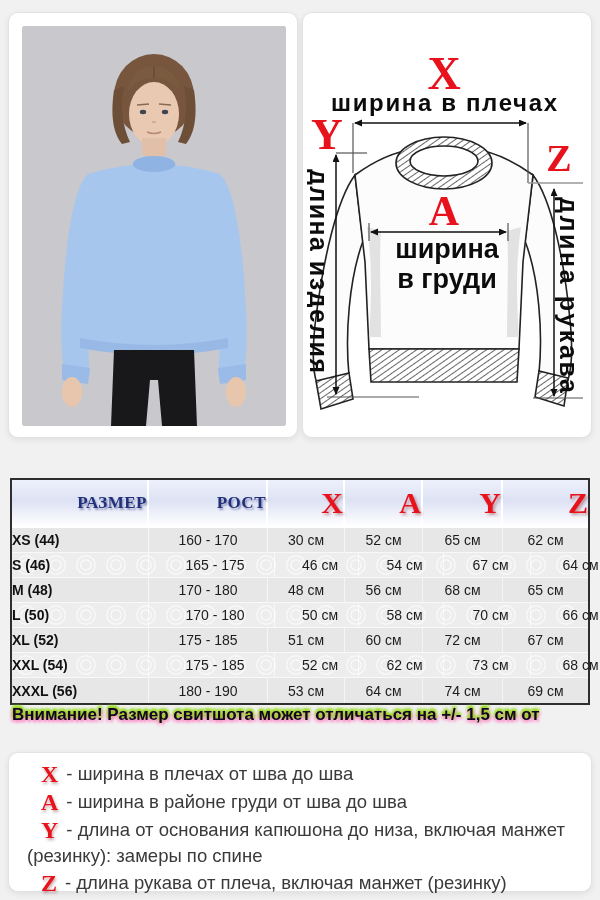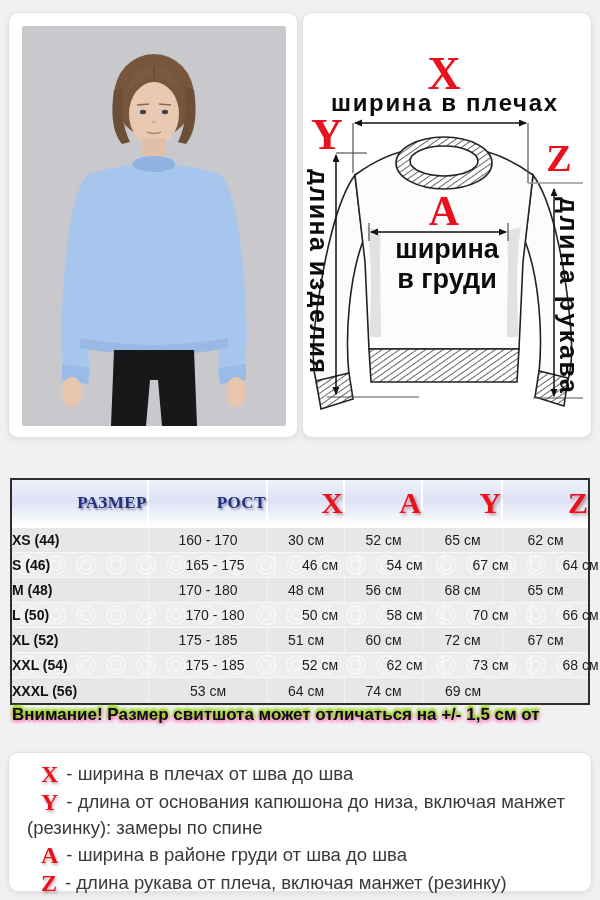--- a/index.html
+++ b/index.html
@@ -230,31 +230,32 @@
     <div class="trow alt">
       <div class="td size">XXL (54)</div>
       <div class="td">175 - 185</div>
       <div class="td">52 см</div>
       <div class="td">62 см</div>
       <div class="td">73 см</div>
       <div class="td">68 см</div>
     </div>
     <div class="trow">
       <div class="td size">XXXL (56)</div>
+      <div class="td">180 - 190</div>
       <div class="td">53 см</div>
       <div class="td">64 см</div>
       <div class="td">74 см</div>
       <div class="td">69 см</div>
     </div>
   </div>
 
   <div class="warning">
     <div>Внимание! Размер свитшота может отличаться на +/- 1,5 см от</div>
   </div>
 
   <div class="card card-legend">
     <div class="legend-item"><span class="legend-letter">X</span><span>- ширина в плечах от шва до шва</span></div>
+    <div class="legend-item"><span class="legend-letter">A</span><span>- ширина в районе груди от шва до шва</span></div>
     <div class="legend-item"><span class="legend-letter">Y</span><span>- длина от основания капюшона до низа, включая манжет (резинку): замеры по спине</span></div>
-    <div class="legend-item"><span class="legend-letter">A</span><span>- ширина в районе груди от шва до шва</span></div>
     <div class="legend-item"><span class="legend-letter">Z</span><span>- длина рукава от плеча, включая манжет (резинку)</span></div>
   </div>
 
 </div>
 
 </body></html>

